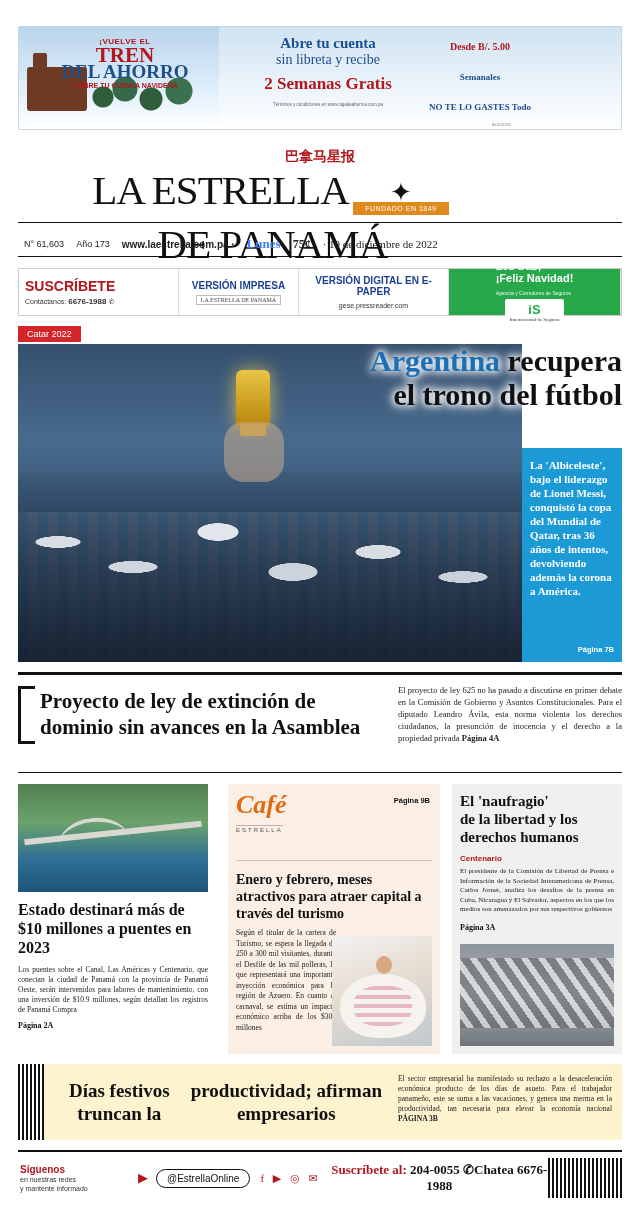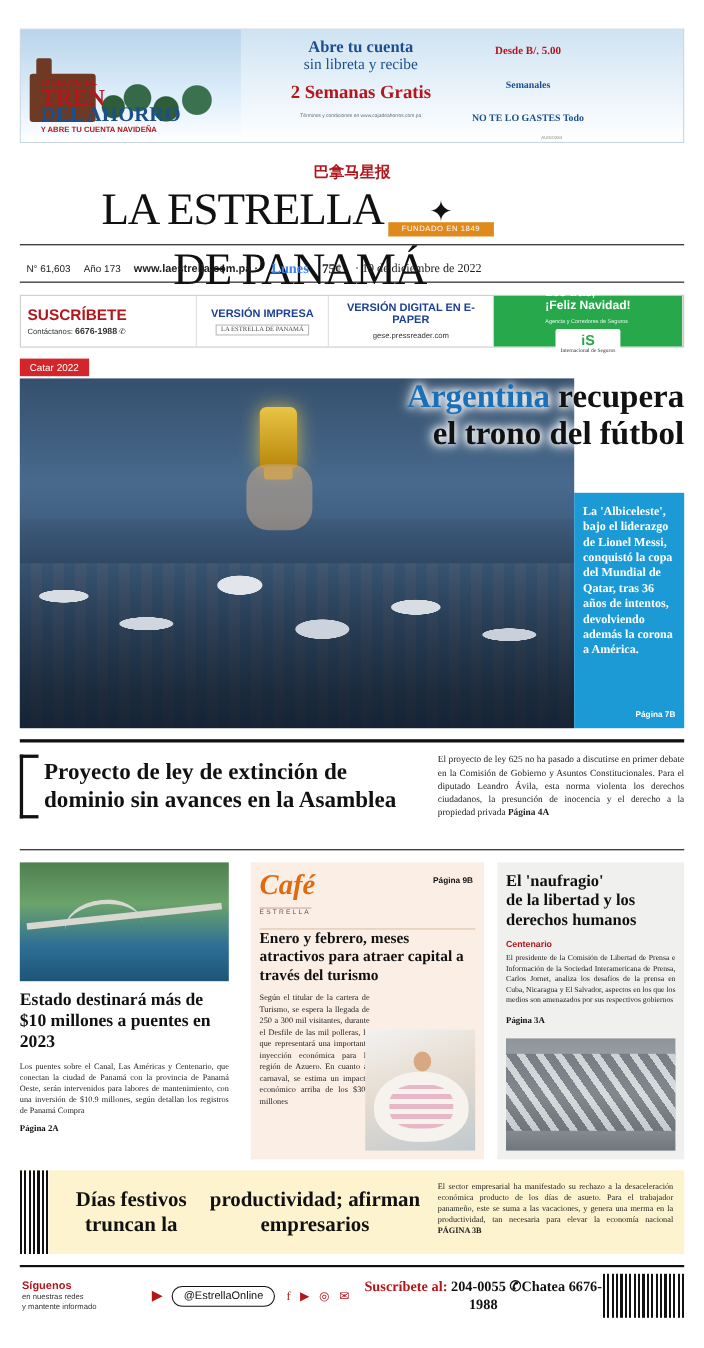--- a/index.html
+++ b/index.html
@@ -20,21 +20,21 @@
     background:linear-gradient(180deg,#b9d4ea 0%,#dfeefb 60%,#ffffff 100%);}
   .topad .train{position:absolute;left:8px;top:40px;width:60px;height:44px;
     background:#6f3a23;border-radius:3px;}
   .topad .train:after{content:"";position:absolute;left:6px;top:-14px;width:14px;height:16px;background:#6f3a23;border-radius:2px;}
   .topad .trees{position:absolute;left:72px;top:18px;width:120px;height:66px;
     background:
       radial-gradient(circle at 12px 52px,#2f5d3a 10px,transparent 11px),
       radial-gradient(circle at 34px 44px,#35694a 12px,transparent 13px),
       radial-gradient(circle at 60px 54px,#2f5d3a 11px,transparent 12px),
       radial-gradient(circle at 88px 46px,#3a7250 13px,transparent 14px);}
-  .topad-logo{position:absolute;left:18px;top:10px;width:176px;text-align:left;margin-top:33px;}
+  .topad-logo{position:absolute;left:18px;top:10px;width:176px;text-align:center;}
   .topad-logo .l1{font-family:"Liberation Sans",sans-serif;font-size:8px;color:#b3161c;font-weight:bold;letter-spacing:.5px;}
   .topad-logo .l2{font-family:"Liberation Serif",serif;font-size:21px;color:#b3161c;font-weight:bold;line-height:18px;}
   .topad-logo .l3{font-family:"Liberation Serif",serif;font-size:19px;color:#1c4f8a;font-weight:bold;line-height:16px;}
   .topad-logo .l4{font-size:7px;color:#b3161c;font-weight:bold;margin-top:2px;font-family:"Liberation Sans",sans-serif;}
   .topad-mid{position:absolute;left:214px;top:8px;width:190px;text-align:center;}
   .topad-mid .m1{color:#1b4f8f;font-size:15px;font-weight:bold;line-height:17px;}
   .topad-mid .m2{color:#1b4f8f;font-size:14px;line-height:16px;}
   .topad-mid .m3{color:#b3161c;font-size:17px;font-weight:bold;line-height:20px;margin-top:6px;}
   .topad-mid .m4{font-size:4.5px;color:#5a6b78;margin-top:8px;line-height:6px;font-family:"Liberation Sans",sans-serif;}
   .topad-right{position:absolute;left:406px;top:14px;width:110px;text-align:center;}
@@ -132,21 +132,21 @@
   .colA .img .bridge{position:absolute;left:6px;top:46px;width:178px;height:6px;background:#d8d8d0;transform:rotate(-6deg);}
   .colA .img .bridge2{position:absolute;left:40px;top:34px;width:70px;height:22px;border-top:4px solid #d8d8d0;border-radius:50%/24px 24px 0 0;transform:rotate(-6deg);}
   .colA .hd{font-size:16px;line-height:19px;font-weight:bold;margin-top:8px;}
   .colA .bd{font-size:7.5px;line-height:10px;margin-top:8px;text-align:justify;color:#222;}
   .colA .pg{font-size:8px;font-weight:bold;margin-top:6px;}
 
   .colB{position:absolute;top:784px;left:228px;width:212px;background:#fbeee4;padding:8px;box-sizing:border-box;height:270px;}
   .colB .cafe{color:#e06a10;font-size:26px;font-family:"Liberation Serif",serif;font-weight:bold;font-style:italic;line-height:26px;}
   .colB .cafesub{font-size:6px;letter-spacing:2px;color:#555;font-family:"Liberation Sans",sans-serif;border-top:1px solid #caa;display:inline-block;padding-top:1px;}
   .colB .pgtag{position:absolute;right:10px;top:12px;font-size:7.5px;font-weight:bold;font-family:"Liberation Sans",sans-serif;}
-  .colB .hd{font-size:14px;line-height:17px;font-weight:bold;margin-top:8px;border-top:1px solid #d9c3ae;padding-top:0;}
+  .colB .hd{font-size:14px;line-height:17px;font-weight:bold;margin-top:24px;border-top:1px solid #d9c3ae;padding-top:10px;}
   .colB .bd{font-size:7.5px;line-height:10.5px;margin-top:6px;width:100px;text-align:justify;color:#222;}
   .colB .photo{position:absolute;right:8px;bottom:8px;width:100px;height:110px;
     background:linear-gradient(160deg,#f2f2f2 0%,#e6dcd0 45%,#bfc9cf 100%);overflow:hidden;}
   .colB .photo .skirt{position:absolute;left:8px;top:38px;width:86px;height:64px;background:#f6f3ef;border-radius:50% 50% 44% 44%;}
   .colB .photo .skirt:after{content:"";position:absolute;left:14px;top:12px;width:58px;height:40px;
     background:repeating-linear-gradient(180deg,#e8b7c7 0 4px,#f6f3ef 4px 9px);border-radius:40%;}
   .colB .photo .head{position:absolute;left:44px;top:20px;width:16px;height:18px;background:#d9a882;border-radius:50%;}
 
   .colC{position:absolute;top:784px;left:452px;width:170px;height:270px;background:#f0f0ee;padding:8px;box-sizing:border-box;}
   .colC .hd{font-size:15px;line-height:18px;font-weight:bold;}

